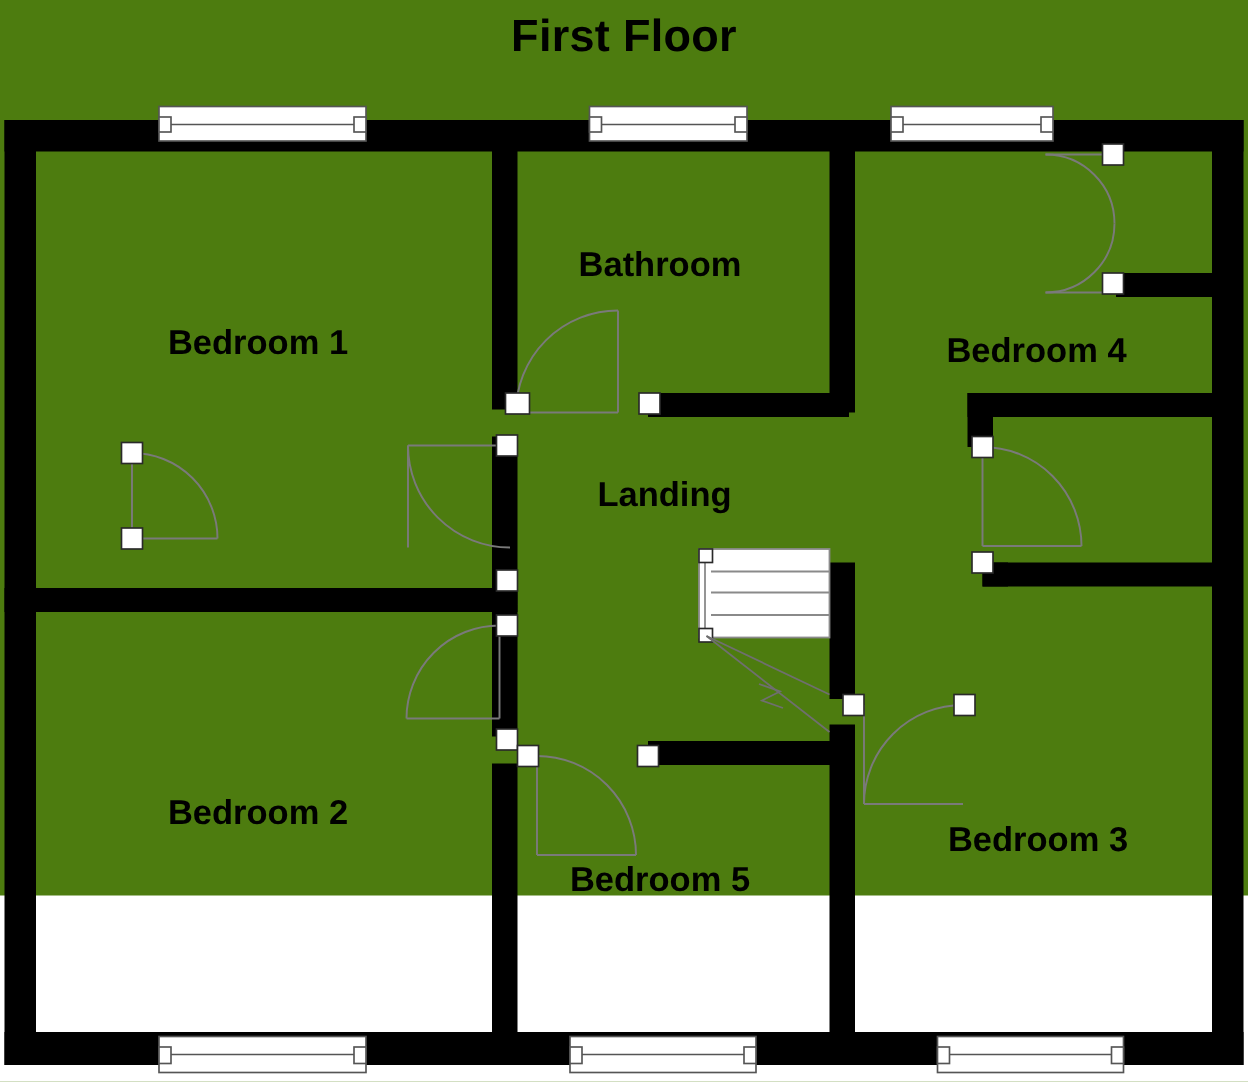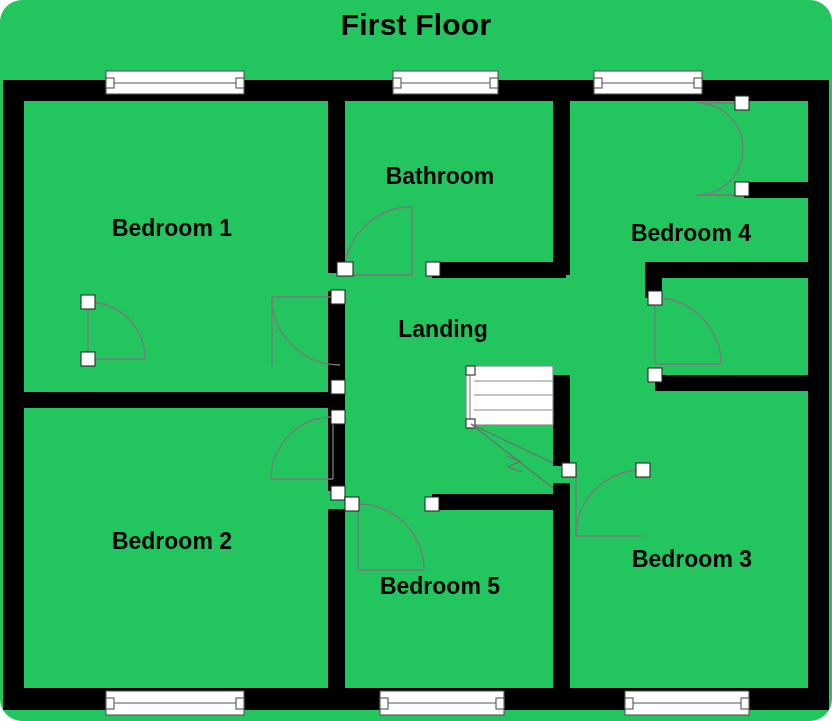--- a/index.html
+++ b/index.html
@@ -11,23 +11,22 @@
   body {
     width: 832px;
     height: 721px;
     overflow: hidden;
     font-family: "Liberation Sans", sans-serif;
     color: #000000;
   }
   #plan-root {
     position: relative;
     width: 832px;
-    height: 721px;
-    background: #22c55e;
-    border-radius: 22px;
+    height: 597px;
+    background: #4d7c0f;
   }
   #plan-title {
     position: absolute;
     top: 6px;
     left: 0;
     width: 832px;
     text-align: center;
     font-family: "Liberation Sans", sans-serif;
     font-size: 30px;
     font-weight: bold;

